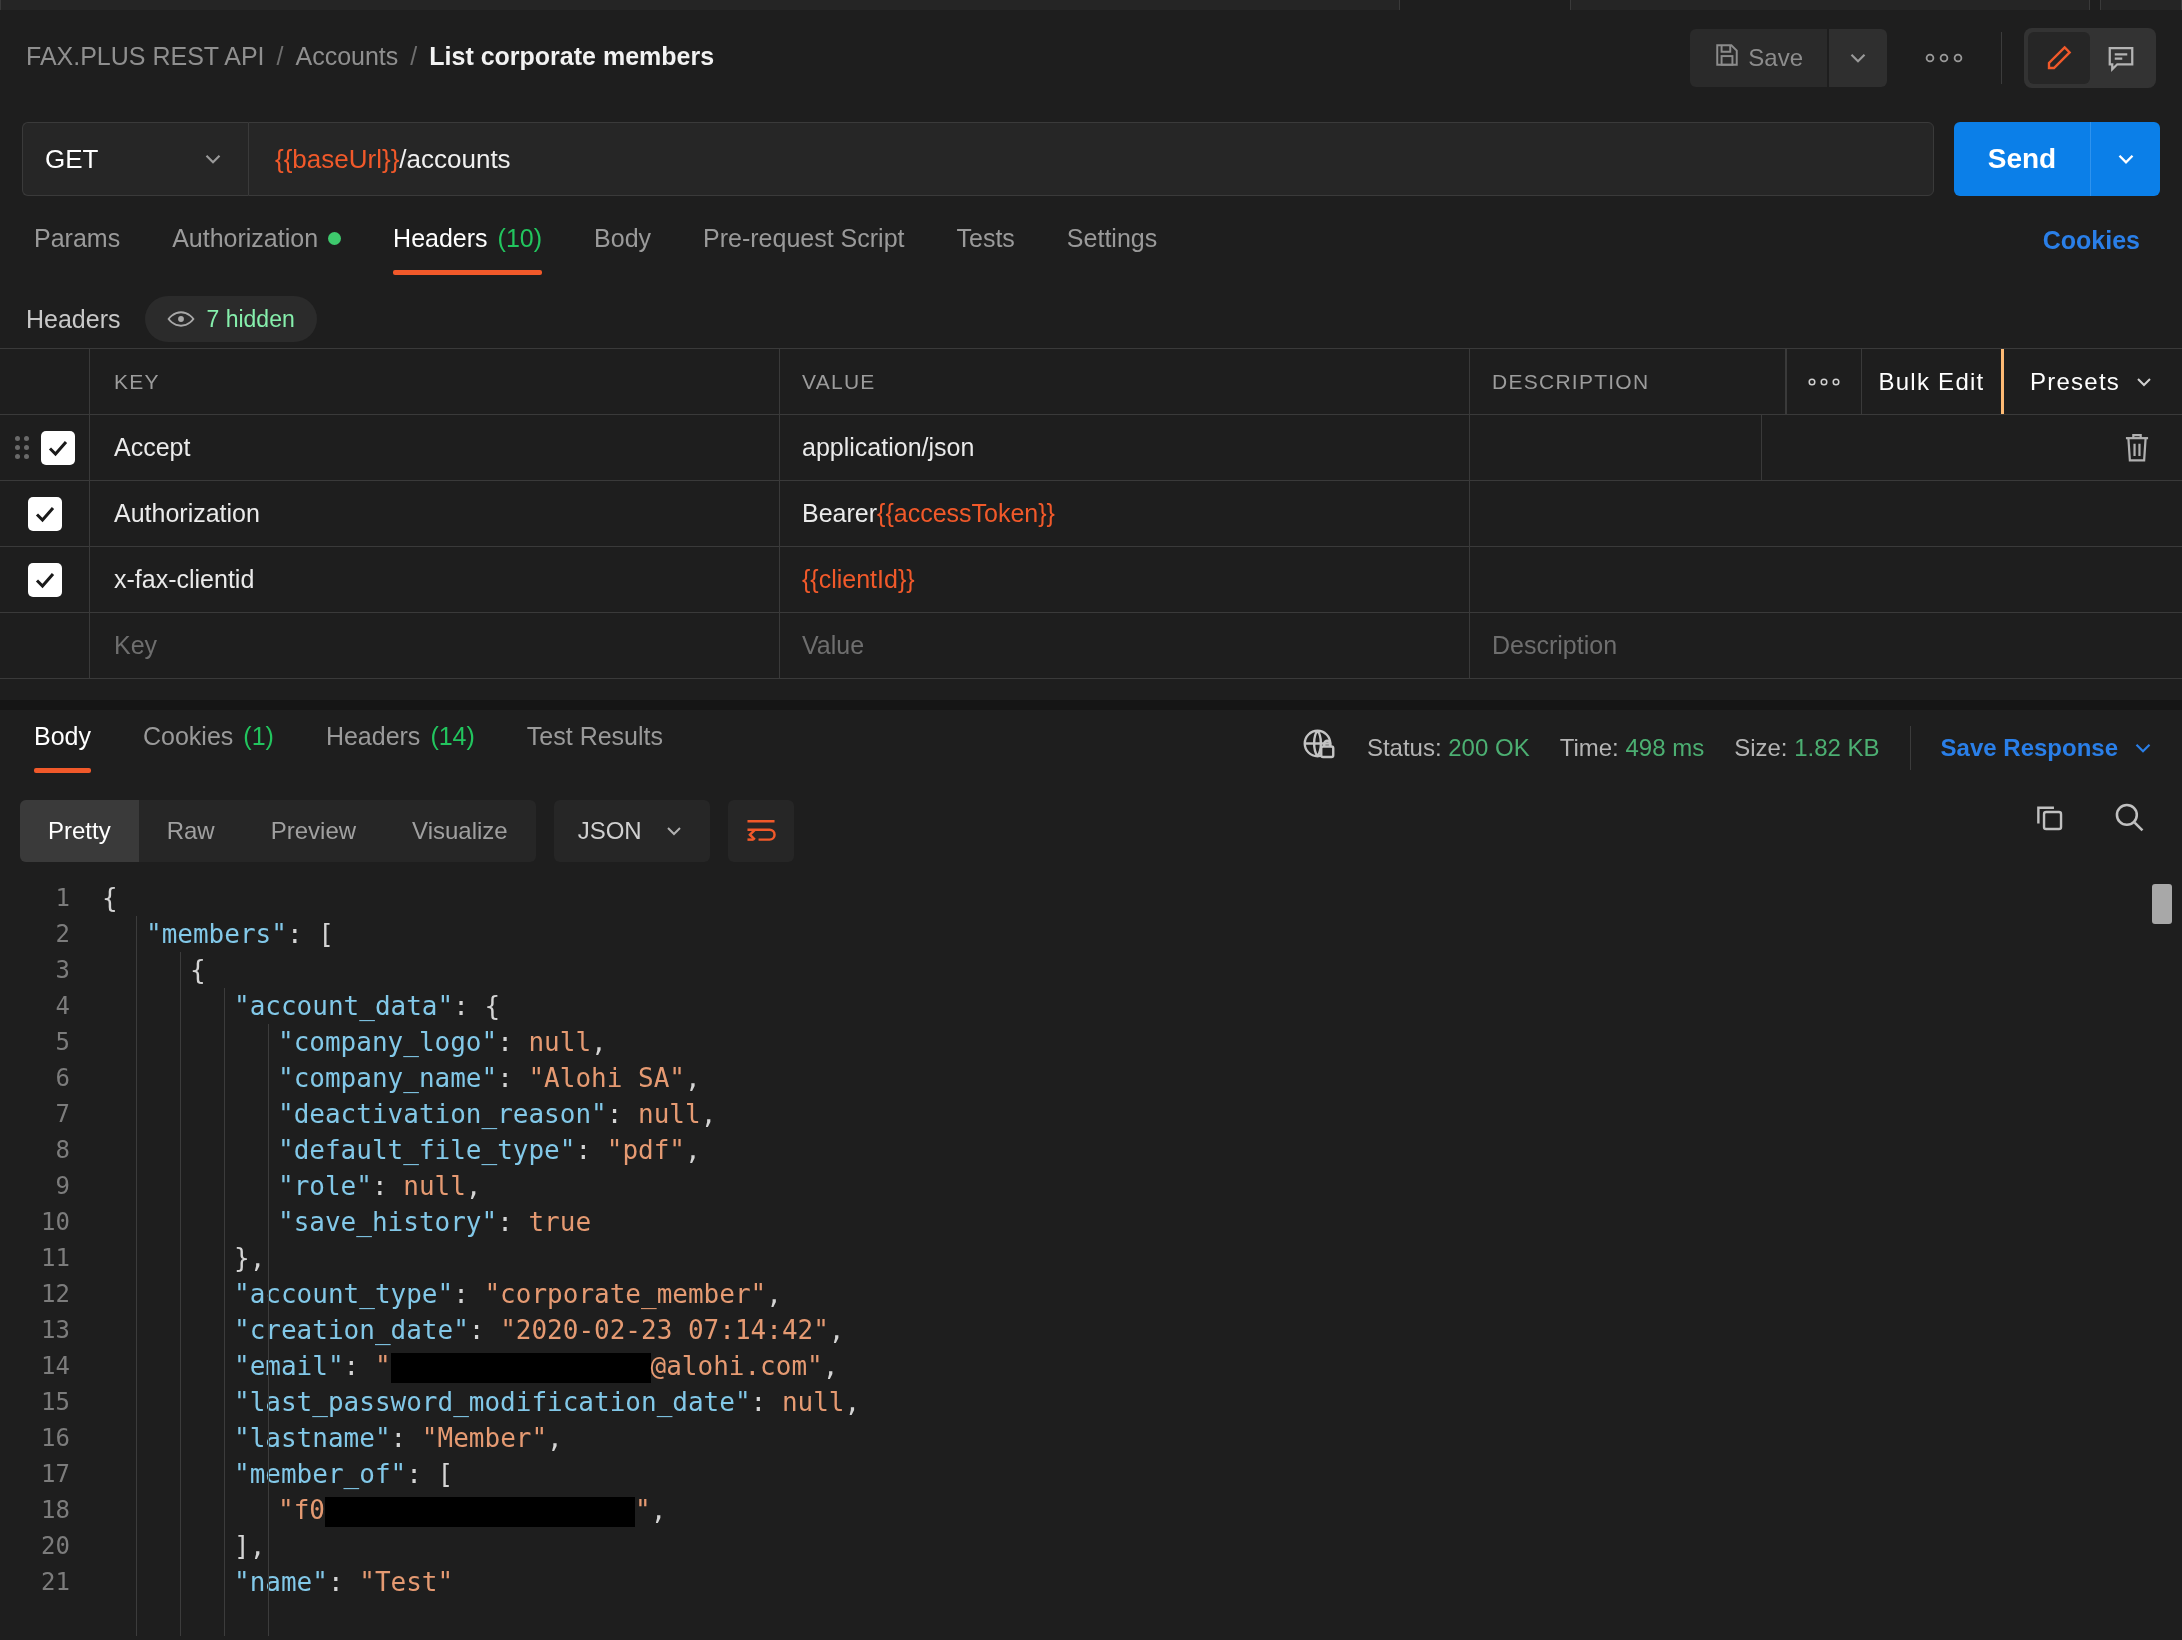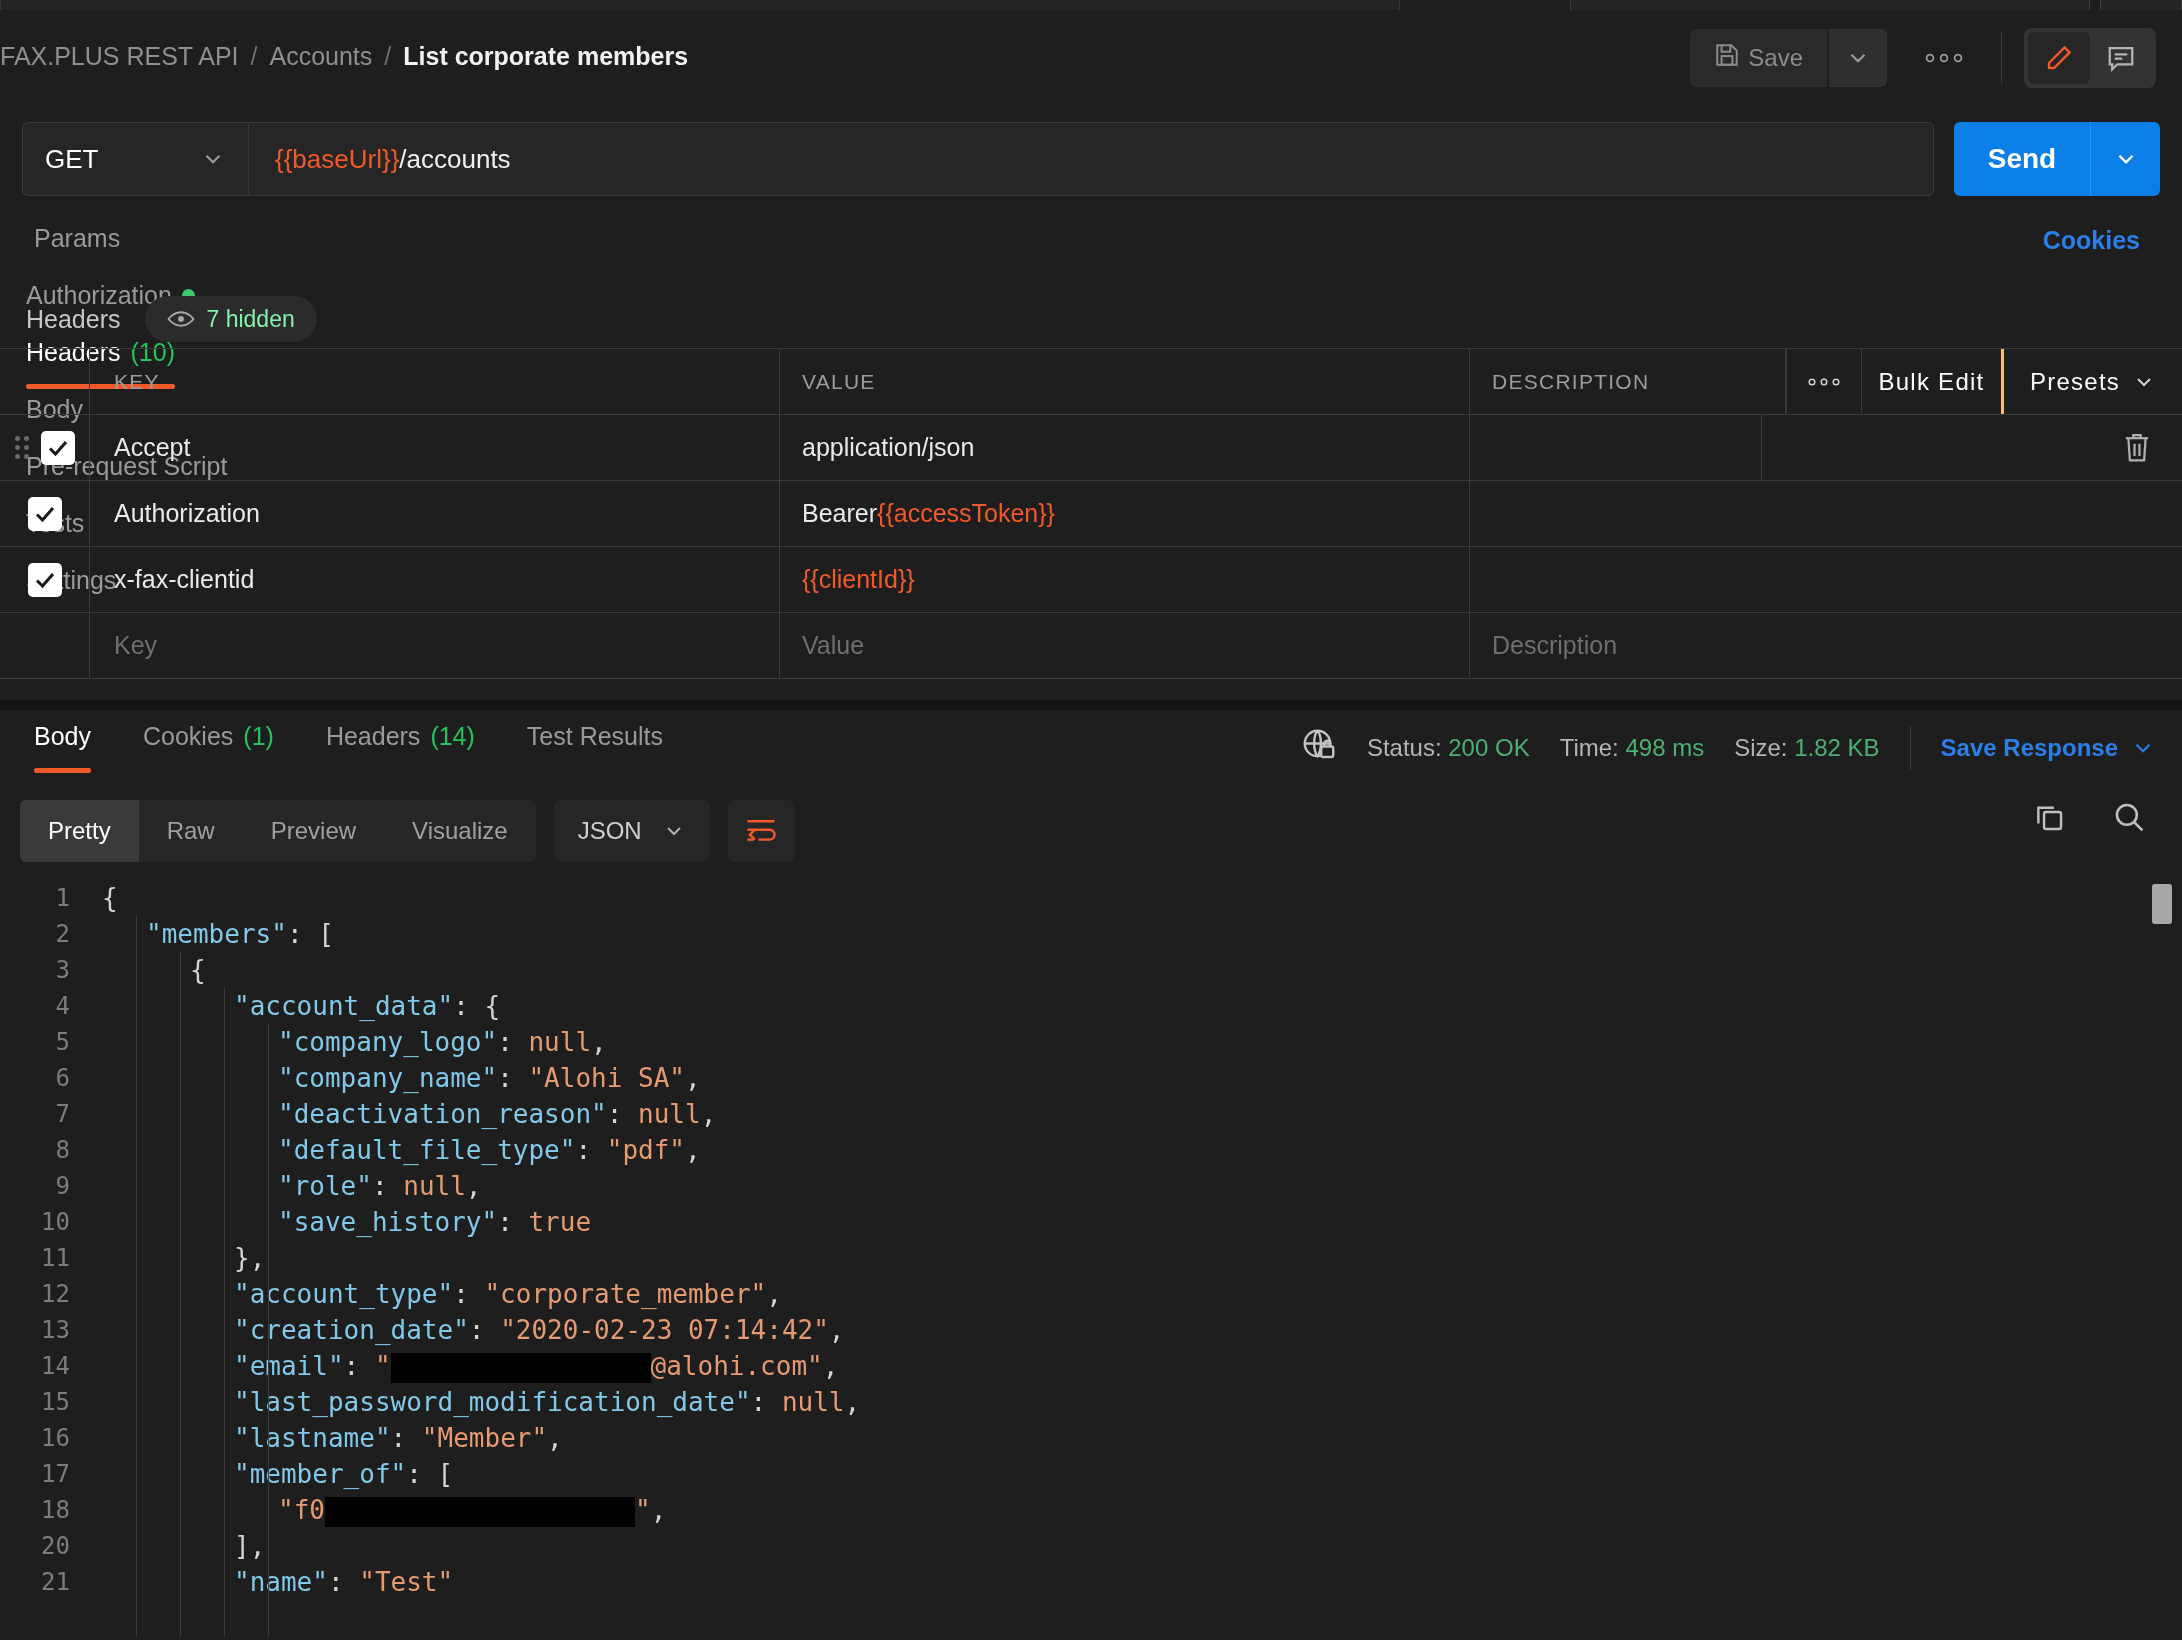--- a/index.html
+++ b/index.html
@@ -16,21 +16,21 @@
   .tabstrip .rem { position: absolute; top: -2px; height: 12px; border: 1px solid #3a3a3a; border-bottom: none; background: #252525; }
   .tabstrip .rem.a { left: 0px; width: 1400px; }
   .tabstrip .rem.b { left: 1570px; width: 520px; }
   .tabstrip .rem.c { left: 2100px; width: 82px; }
 
   
   .header {
     position: absolute; top: 10px; left: 0; width: 2182px; height: 93px;
     background: #1e1e1e; display: flex; align-items: center;
   }
-  .crumbs { display: flex; align-items: center; font-size: 25px; }
+  .crumbs { display: flex; align-items: center; margin-left: 26px; font-size: 25px; }
   .crumb-muted { color: #8f8f8f; }
   .crumb-sep { color: #6e6e6e; margin: 0 12px; }
   .crumb-active { color: #f2f2f2; font-weight: 600; }
 
   .header-right { position: absolute; right: 26px; top: 18px; display: flex; align-items: center; }
   .savebtn {
     display: flex; align-items: center; height: 58px; padding: 0 24px;
     background: #2a2a2a; border: none; border-radius: 6px 0 0 6px; color: #8c8c8c;
     font-size: 24px; font-family: inherit; gap: 8px;
   }
@@ -61,21 +61,21 @@
   .sendbtn {
     width: 136px; height: 74px; background: #0b7fe8; color: #fff; border: none;
     border-radius: 6px 0 0 6px; font-size: 28px; font-weight: 700; font-family: inherit;
   }
   .sendcaret {
     width: 70px; height: 74px; background: #0b7fe8; border-radius: 0 6px 6px 0;
     display: flex; align-items: center; justify-content: center; border-left: 1px solid #2f93ee;
   }
 
   
-  .reqtabs { position: absolute; top: 218px; left: 0; width: 2182px; height: 66px; display: flex; align-items: flex-start; flex-direction: column; }
+  .reqtabs { position: absolute; top: 218px; left: 0; width: 2182px; height: 66px; display: flex; align-items: flex-start; }
   .rtab { position: relative; padding: 6px 26px 22px 26px; font-size: 25px; color: #9a9a9a; display: flex; align-items: center; gap: 10px; }
   .rtab:first-child { margin-left: 8px; }
   .rtab.active { color: #fff; }
   .rtab.active::after { content: ""; position: absolute; left: 26px; right: 26px; bottom: 0; height: 5px; background: #f1592a; border-radius: 2px; }
   .greendot { width: 13px; height: 13px; border-radius: 50%; background: #3ec96d; display: inline-block; }
   .count-g { color: #22c55e; }
   .cookies-link { position: absolute; right: 42px; top: 8px; font-size: 25px; color: #2a7fe8; font-weight: 600; }
 
   
   .subbar { position: absolute; top: 290px; left: 0; width: 2182px; height: 58px; display: flex; align-items: center; }

